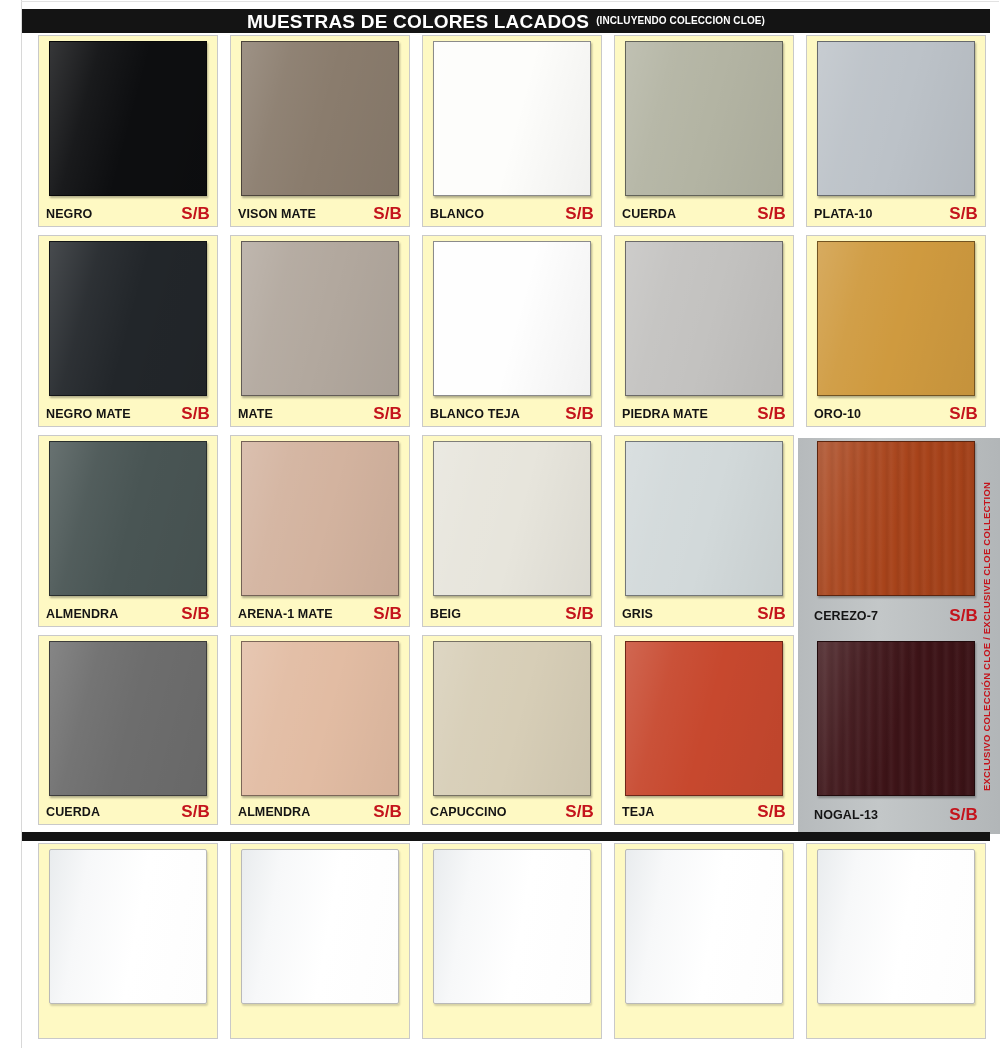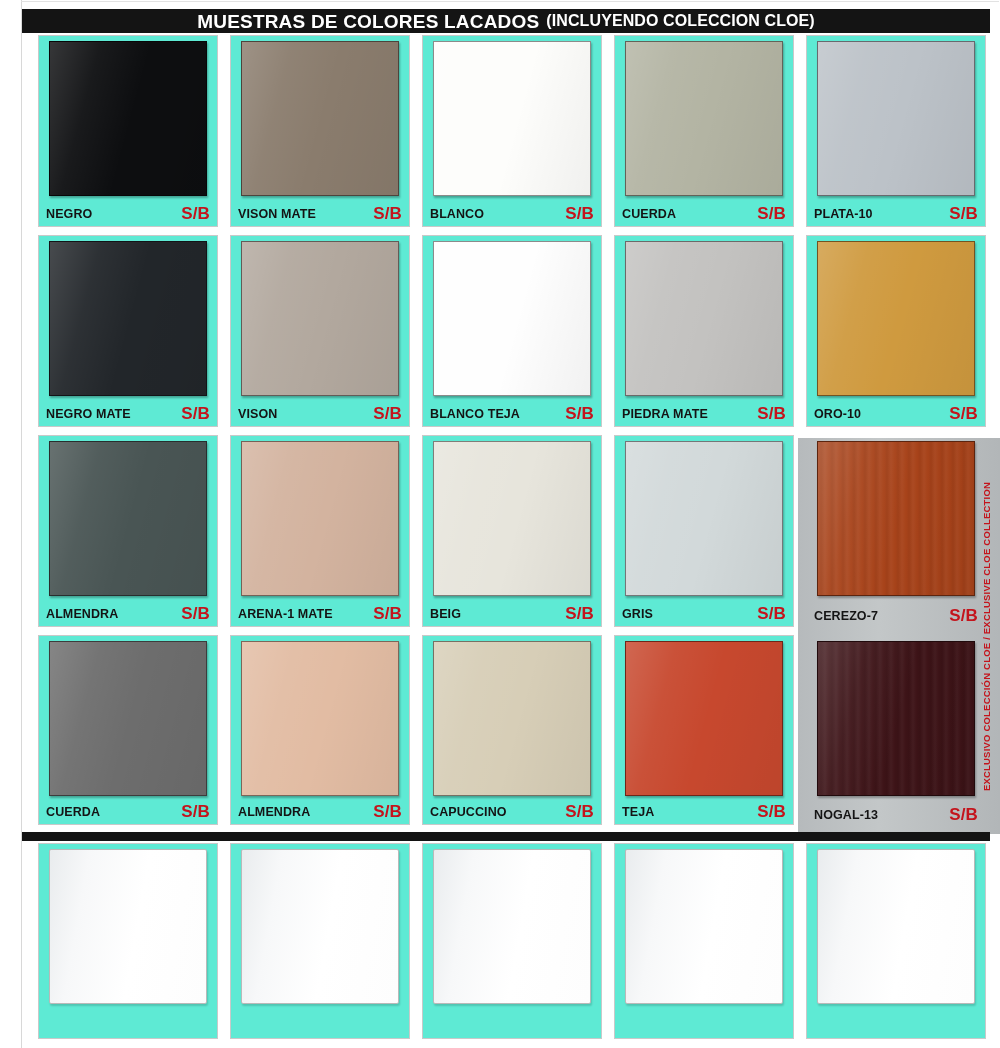--- a/index.html
+++ b/index.html
@@ -51,21 +51,21 @@
   #header-band .title-main {
     color: #ffffff;
     font-size: 19px;
     font-weight: bold;
     letter-spacing: 0.2px;
     white-space: nowrap;
     line-height: 1;
   }
   #header-band .title-sub {
     color: #ffffff;
-    font-size: 16px;
+    font-size: 10px;
     font-weight: bold;
     letter-spacing: 0.1px;
     white-space: nowrap;
     margin-left: 7px;
     line-height: 1;
   }
 
   
   #grid {
     position: absolute;
@@ -87,21 +87,21 @@
     box-sizing: border-box;
     padding: 0;
   }
 
   .card {
     position: relative;
     box-sizing: border-box;
     width: 180px;
     height: 192px;
     border: 1px solid #c9c9c9;
-    background: #5eead4;
+    background: #fef9c3;
     display: flex;
     flex-direction: column;
     align-items: center;
   }
   .row-4 .card { height: 190px; }
 
   .chip-wrap {
     position: relative;
     width: 164px;
     height: 160px;
@@ -328,21 +328,21 @@
               <span class="label-sb">S/B</span>
             </div>
           </div>
         </div>
         <div class="cell">
           <div class="card">
             <div class="chip-wrap">
               <div class="chip" title="MOKA" style="background: rgb(178, 168, 158);"></div>
             </div>
             <div class="label-row">
-              <span class="label-name">VISON</span>
+              <span class="label-name">MATE</span>
               <span class="label-sb">S/B</span>
             </div>
           </div>
         </div>
         <div class="cell">
           <div class="card">
             <div class="chip-wrap">
               <div class="chip" title="BLANCO MATE" style="background: rgb(254, 254, 254);"></div>
             </div>
             <div class="label-row">

